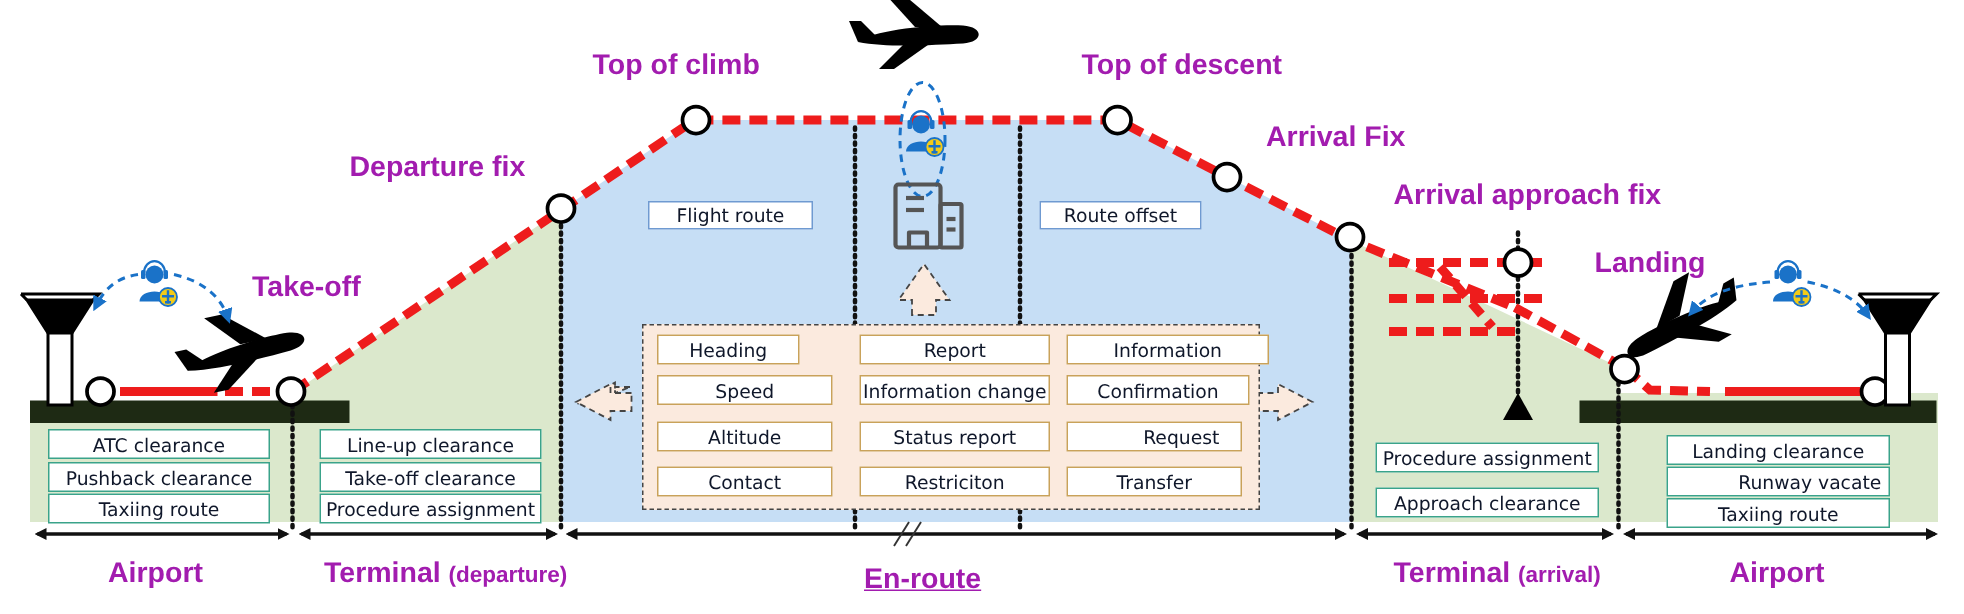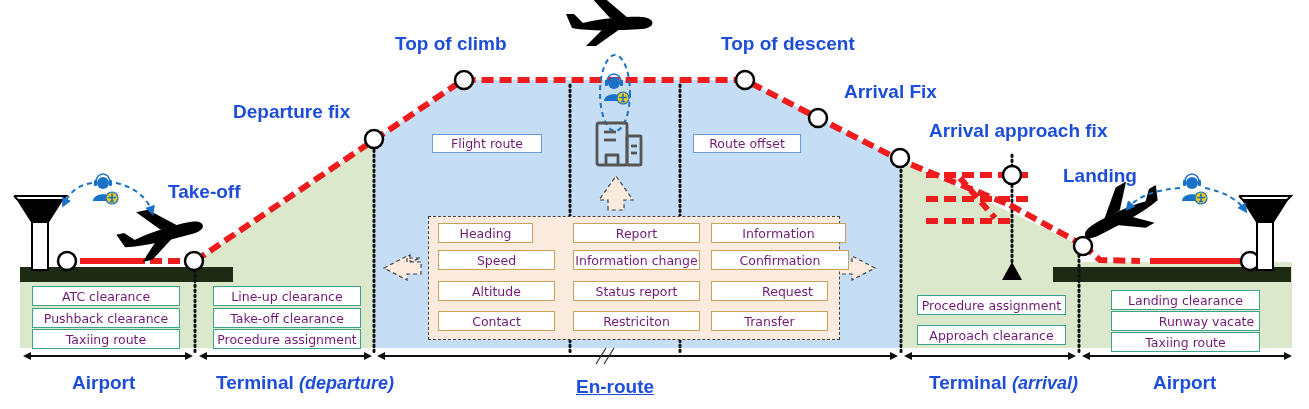--- a/index.html
+++ b/index.html
@@ -1,22 +1,22 @@
 <!DOCTYPE html>
 <html><head>
 <meta charset="utf-8">
 <style>
   html, body { margin: 0; padding: 0; background: #ffffff; }
   body { width: 1309px; height: 409px; position: relative; overflow: hidden; font-family: "Liberation Sans", sans-serif; }
   svg#scene { position: absolute; left: 0; top: 0; }
-  .lbl { position: absolute; font-family: "Liberation Sans", sans-serif; font-weight: bold; color: #1d4ed8; white-space: nowrap; }
+  .lbl { position: absolute; font-family: "Liberation Sans", sans-serif; font-weight: bold; color: #a21caf; white-space: nowrap; }
   .fix-lbl { font-size: 19px; }
   .phase-lbl { font-size: 19px; text-align: center; }
-  .phase-lbl small { font-size: 18px; font-style: italic; }
-  .box { position: absolute; box-sizing: border-box; background: #fff; font-family: "DejaVu Sans", sans-serif; font-size: 12.5px; color: #701a75; text-align: center; white-space: nowrap; display: flex; align-items: center; justify-content: center; }
+  .phase-lbl small { font-size: 15px; }
+  .box { position: absolute; box-sizing: border-box; background: #fff; font-family: "DejaVu Sans", sans-serif; font-size: 12.5px; color: #0f172a; text-align: center; white-space: nowrap; display: flex; align-items: center; justify-content: center; }
   .box.green { border: 1.5px solid #3aa38a; height: 20px; }
   .box.blue { border: 1.2px solid #6f9ad1; height: 19px; }
   .box.tan { border: 1.5px solid #c9a25a; height: 20px; }
   .msg-panel { position: absolute; left: 428px; top: 216px; width: 412px; height: 124px; background: #fbeade; border: 1.3px dashed #444; box-sizing: border-box; }
 </style>
 </head>
 <body>
 
 <svg id="scene" width="1309" height="409" viewBox="0 0 1309 409" xmlns="http://www.w3.org/2000/svg">
   <defs>
@@ -174,21 +174,21 @@
 <div class="box blue" style="left:432px; top:134px; width:110px;">Flight route</div>
 <div class="box blue" style="left:693px; top:134px; width:108px;">Route offset</div>
 
 <div class="msg-panel"></div>
 <div id="msg-grid">
     <div class="box tan" style="left: 438px; top: 223px; width: 95px;">Heading</div>
     <div class="box tan" style="left: 573px; top: 223px; width: 127px;">Report</div>
     <div class="box tan" style="left: 711px; top: 223px; width: 135px;">Information</div>
     <div class="box tan" style="left: 438px; top: 250px; width: 117px;">Speed</div>
     <div class="box tan" style="left: 573px; top: 250px; width: 127px; text-align: right;">Information change</div>
-    <div class="box tan" style="left: 711px; top: 250px; width: 138px;">Confirmation</div>
+    <div class="box tan" style="left: 711px; top: 250px; width: 122px;">Confirmation</div>
     <div class="box tan" style="left: 438px; top: 281px; width: 117px;">Altitude</div>
     <div class="box tan" style="left: 573px; top: 281px; width: 127px;">Status report</div>
     <div class="box tan" style="left: 711px; top: 281px; width: 117px; padding-left: 36px;">Request</div>
     <div class="box tan" style="left: 438px; top: 311px; width: 117px;">Contact</div>
     <div class="box tan" style="left: 573px; top: 311px; width: 127px;">Restriciton</div>
     <div class="box tan" style="left: 711px; top: 311px; width: 117px;">Transfer</div>
   </div>
 
 <div class="box green" style="left:917px; top:295px; width:149px;">Procedure assignment</div>
 <div class="box green" style="left:917px; top:325px; width:149px;">Approach clearance</div>

